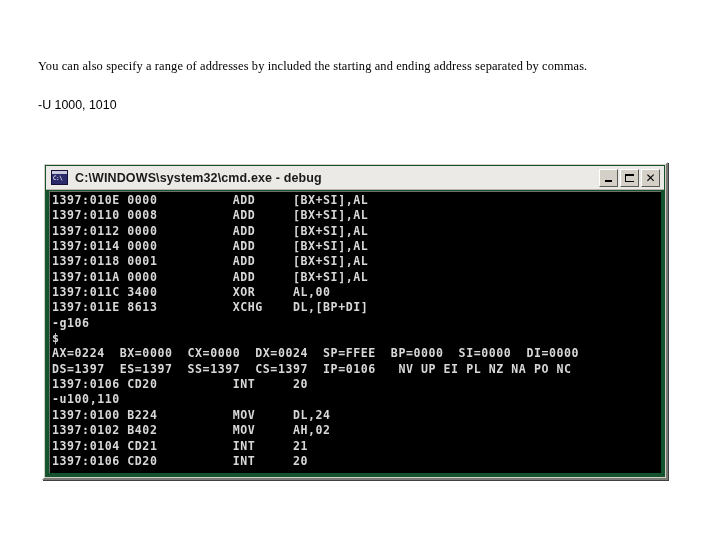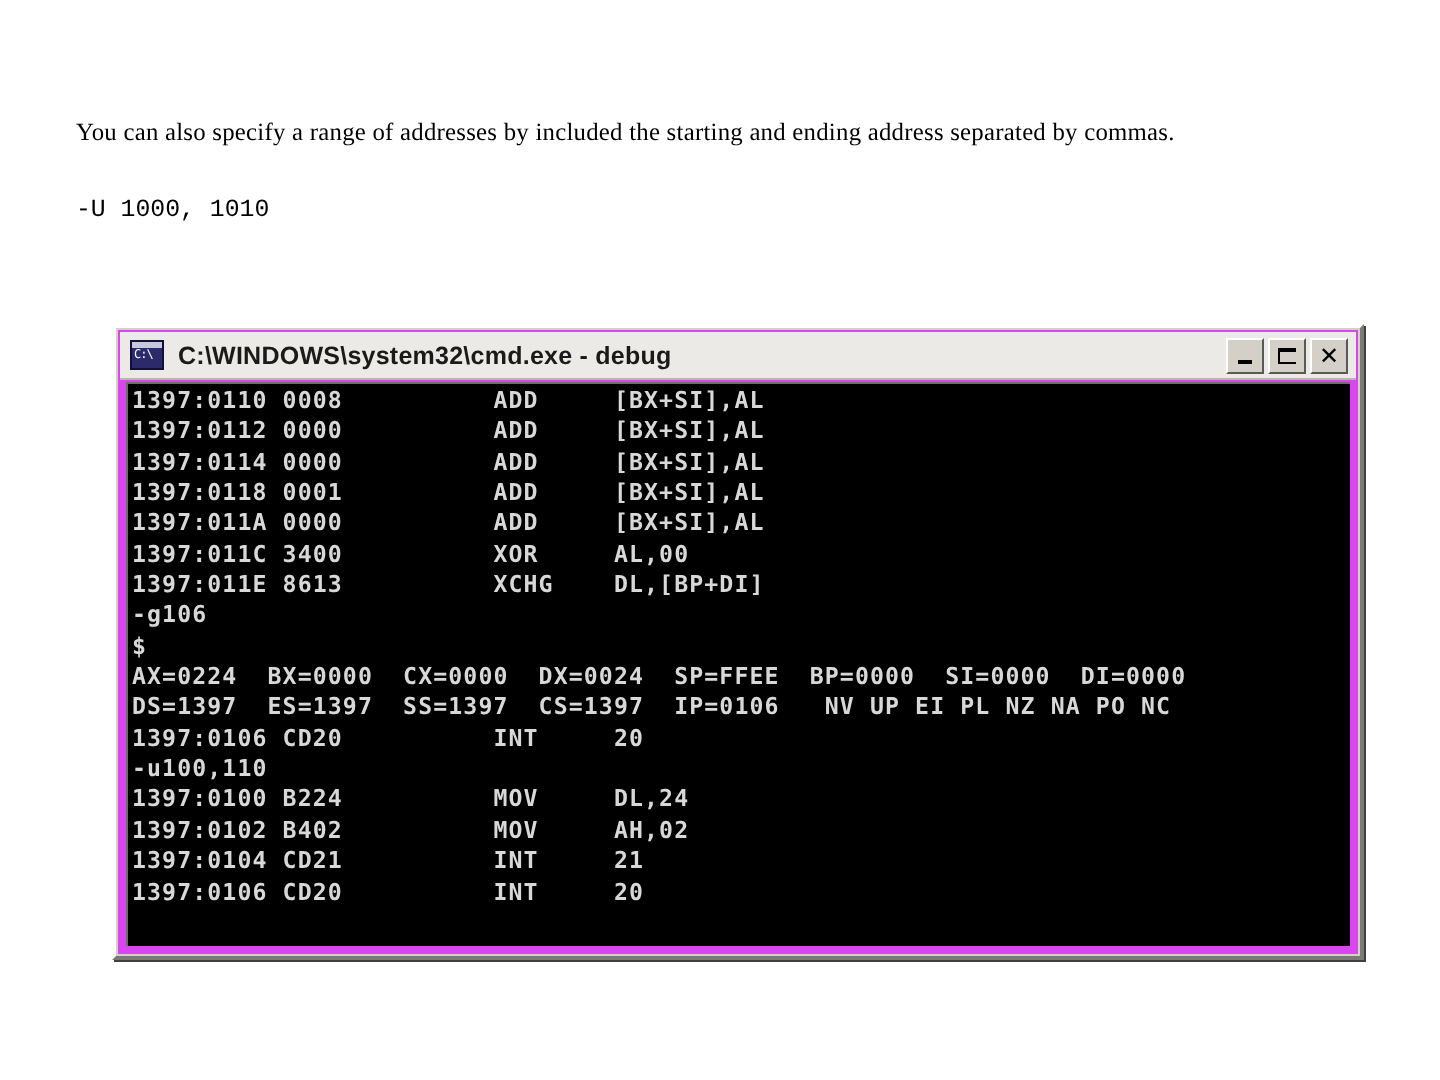--- a/index.html
+++ b/index.html
@@ -29,35 +29,35 @@
     line-height: 17px;
     color: #000000;
     margin: 0;
     text-align: left;
     letter-spacing: 0.01em;
   }
   .para-gap {
     height: 22px;
   }
   .cmd-line {
-    font-family: Liberation Mono, monospace;
+    font-family: Liberation Sans, sans-serif;
     font-size: 12.4px;
     line-height: 17px;
     color: #000000;
     margin: 0;
   }
 
   
   .console-window {
     position: absolute;
-    left: 56px;
+    left: 42px;
     top: 162px;
     width: 626px;
     height: 318px;
-    background: #d946ef;
+    background: #14532d;
     border-top: 2px solid #ffffff;
     border-left: 2px solid #ffffff;
     border-right: 2px solid #7b7b75;
     border-bottom: 2px solid #7b7b75;
     box-sizing: border-box;
     box-shadow: 1px 1px 0 #404040;
   }
   .console-inner-frame {
     position: absolute;
     left: 0; top: 0; right: 0; bottom: 0;
@@ -216,20 +216,21 @@
         <span class="glyph-max"></span>
       </div>
       <div class="tb-btn">
         <span class="glyph-close">✕</span>
       </div>
     </div>
   </div>
 
   <div class="console-screen">
     <div id="console-lines">
+        <div class="console-line">1397:010E 0000          ADD     [BX+SI],AL</div>
         <div class="console-line">1397:0110 0008          ADD     [BX+SI],AL</div>
         <div class="console-line">1397:0112 0000          ADD     [BX+SI],AL</div>
         <div class="console-line">1397:0114 0000          ADD     [BX+SI],AL</div>
         <div class="console-line">1397:0118 0001          ADD     [BX+SI],AL</div>
         <div class="console-line">1397:011A 0000          ADD     [BX+SI],AL</div>
         <div class="console-line">1397:011C 3400          XOR     AL,00</div>
         <div class="console-line">1397:011E 8613          XCHG    DL,[BP+DI]</div>
         <div class="console-line">-g106</div>
         <div class="console-line">$</div>
         <div class="console-line">AX=0224  BX=0000  CX=0000  DX=0024  SP=FFEE  BP=0000  SI=0000  DI=0000</div>

